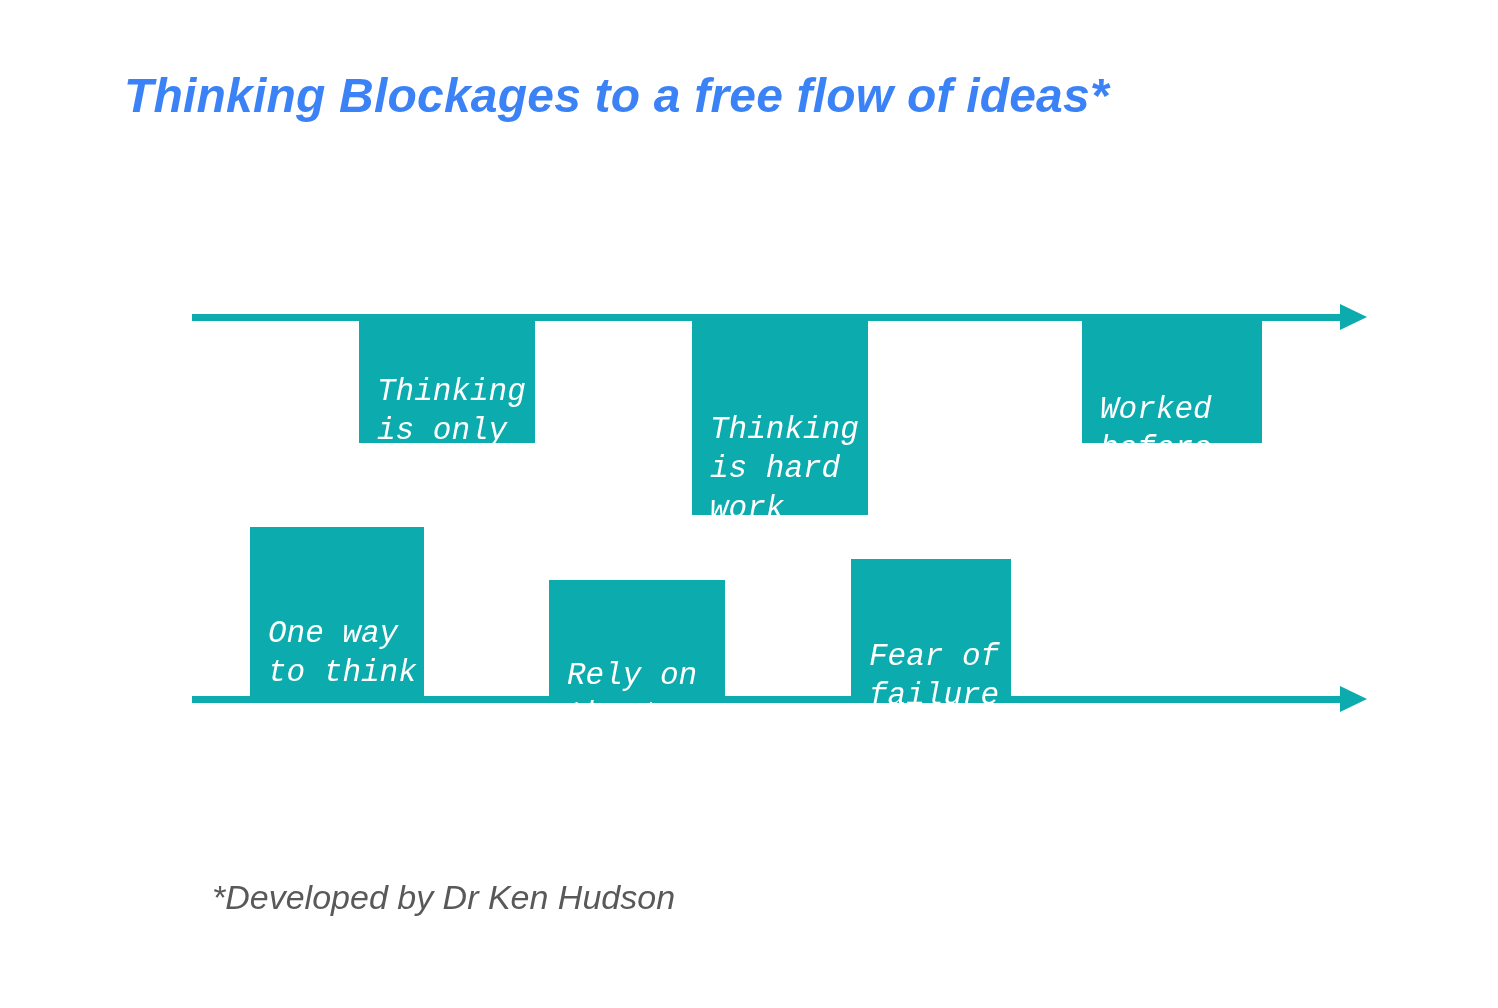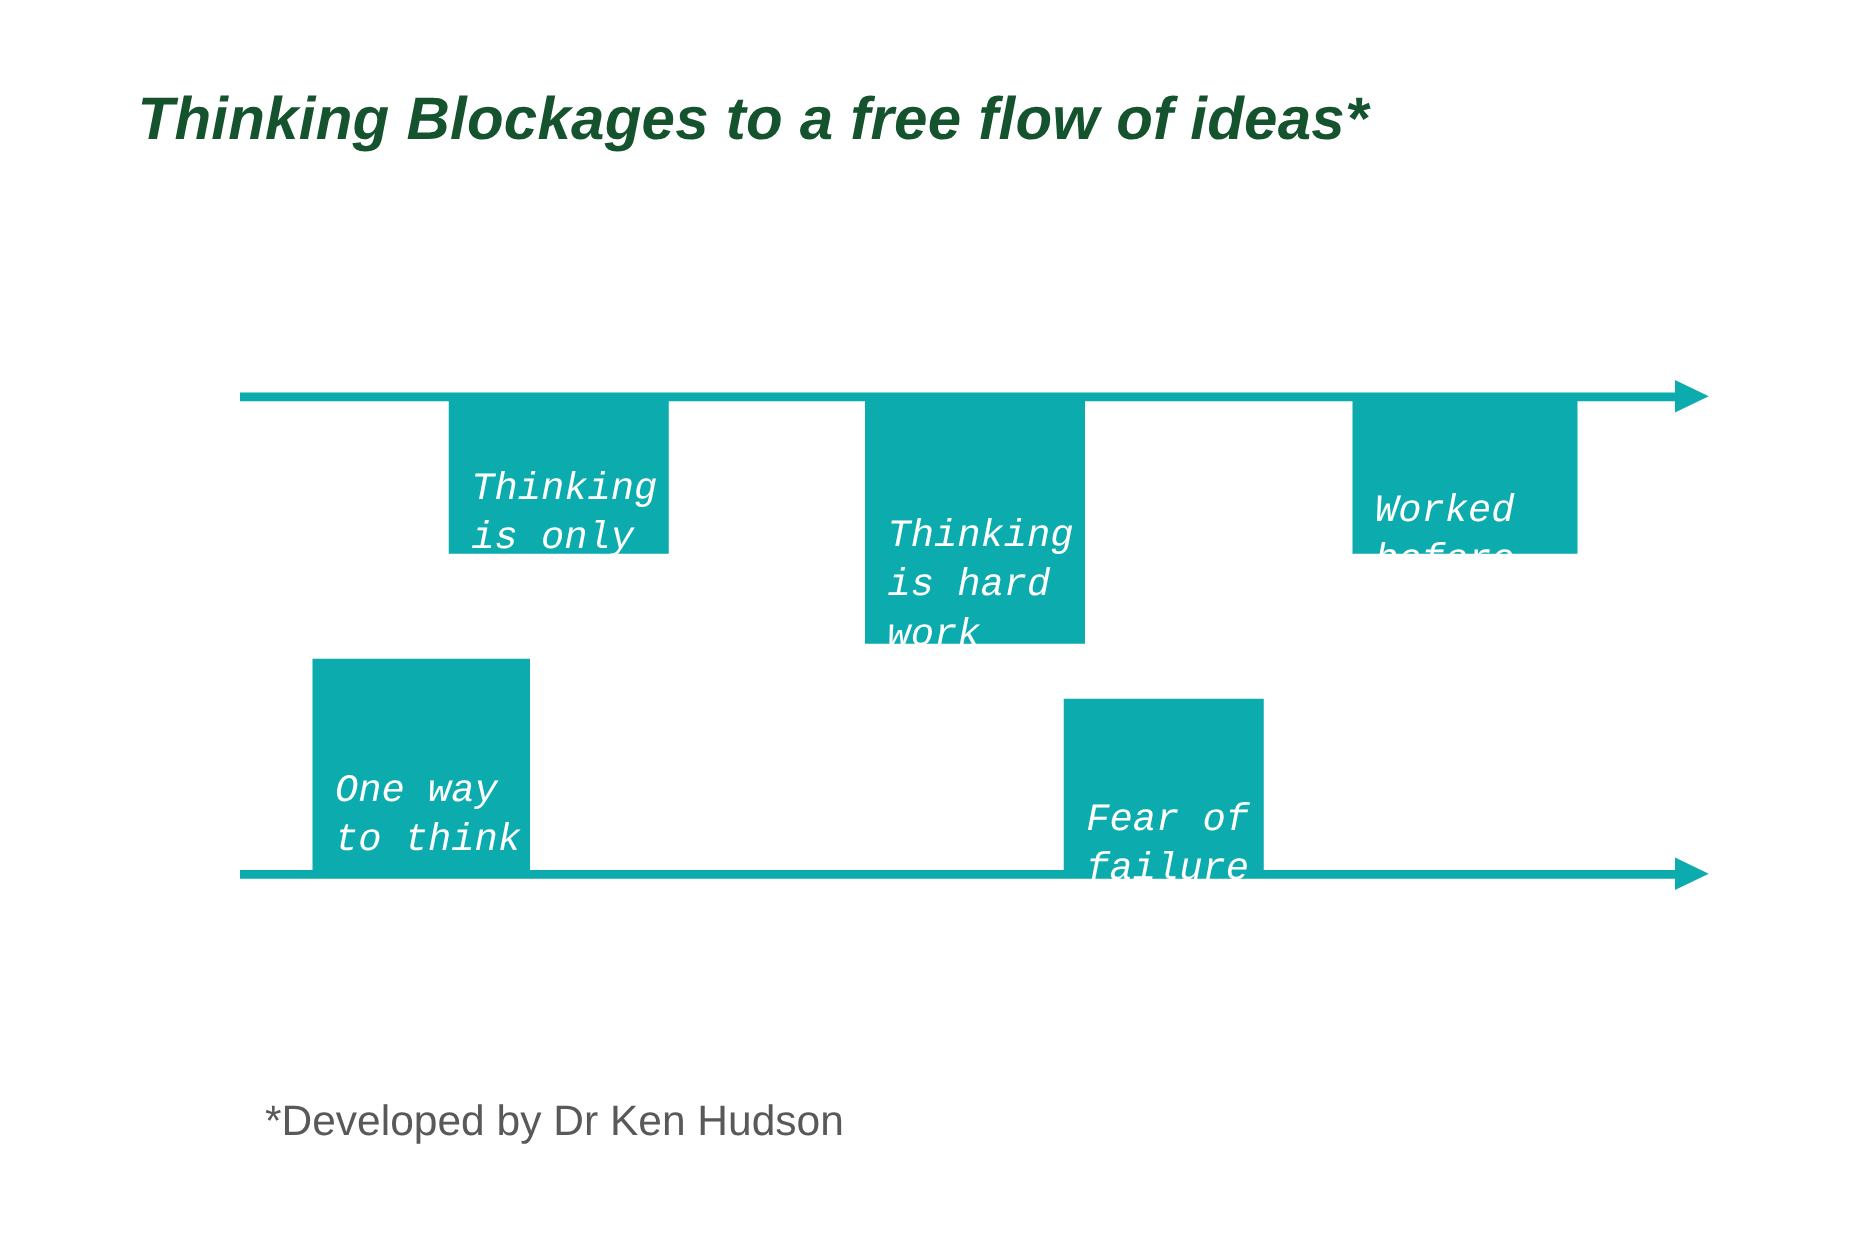--- a/index.html
+++ b/index.html
@@ -21,27 +21,27 @@
     left: 0;
     top: 0;
     width: 1498px;
     height: 1008px;
     background: #ffffff;
   }
 
   
   #slide-title {
     position: absolute;
-    left: 110px;
+    left: 124px;
     top: 68px;
     width: 1320px;
     font-size: 48px;
     font-weight: bold;
     font-style: italic;
-    color: #14532d;
+    color: #3b82f6;
     letter-spacing: 0.2px;
     white-space: nowrap;
     line-height: 1.15;
   }
 
   
   #diagram {
     position: absolute;
     left: 0;
     top: 0;
@@ -105,20 +105,21 @@
 
   #box-only-special      { left: 1147px; top: 510px; width: 182px; height: 187px; }
   #box-only-special .box-text { padding-top: 26px; }
 
   
   #footnote {
     position: absolute;
     left: 212px;
     top: 878px;
     font-size: 34px;
+    font-style: italic;
     color: #595959;
     white-space: nowrap;
   }
 </style>
 </head>
 <body>
 
 <div id="slide">
 
   <div id="slide-title">Thinking Blockages to a free flow of ideas*</div>
@@ -146,20 +147,24 @@
     <div id="box-worked-before" class="blockage-box">
       <span class="box-text">Worked
 before</span>
     </div>
 
     <div id="box-one-way" class="blockage-box">
       <span class="box-text">One way
 to think</span>
     </div>
 
+    <div id="box-rely-team" class="blockage-box">
+      <span class="box-text">Rely on
+the team</span>
+    </div>
 
     <div id="box-fear-failure" class="blockage-box">
       <span class="box-text">Fear of
 failure</span>
     </div>
 
 
   </div>
 
   <div id="footnote">*Developed by Dr Ken Hudson</div>

